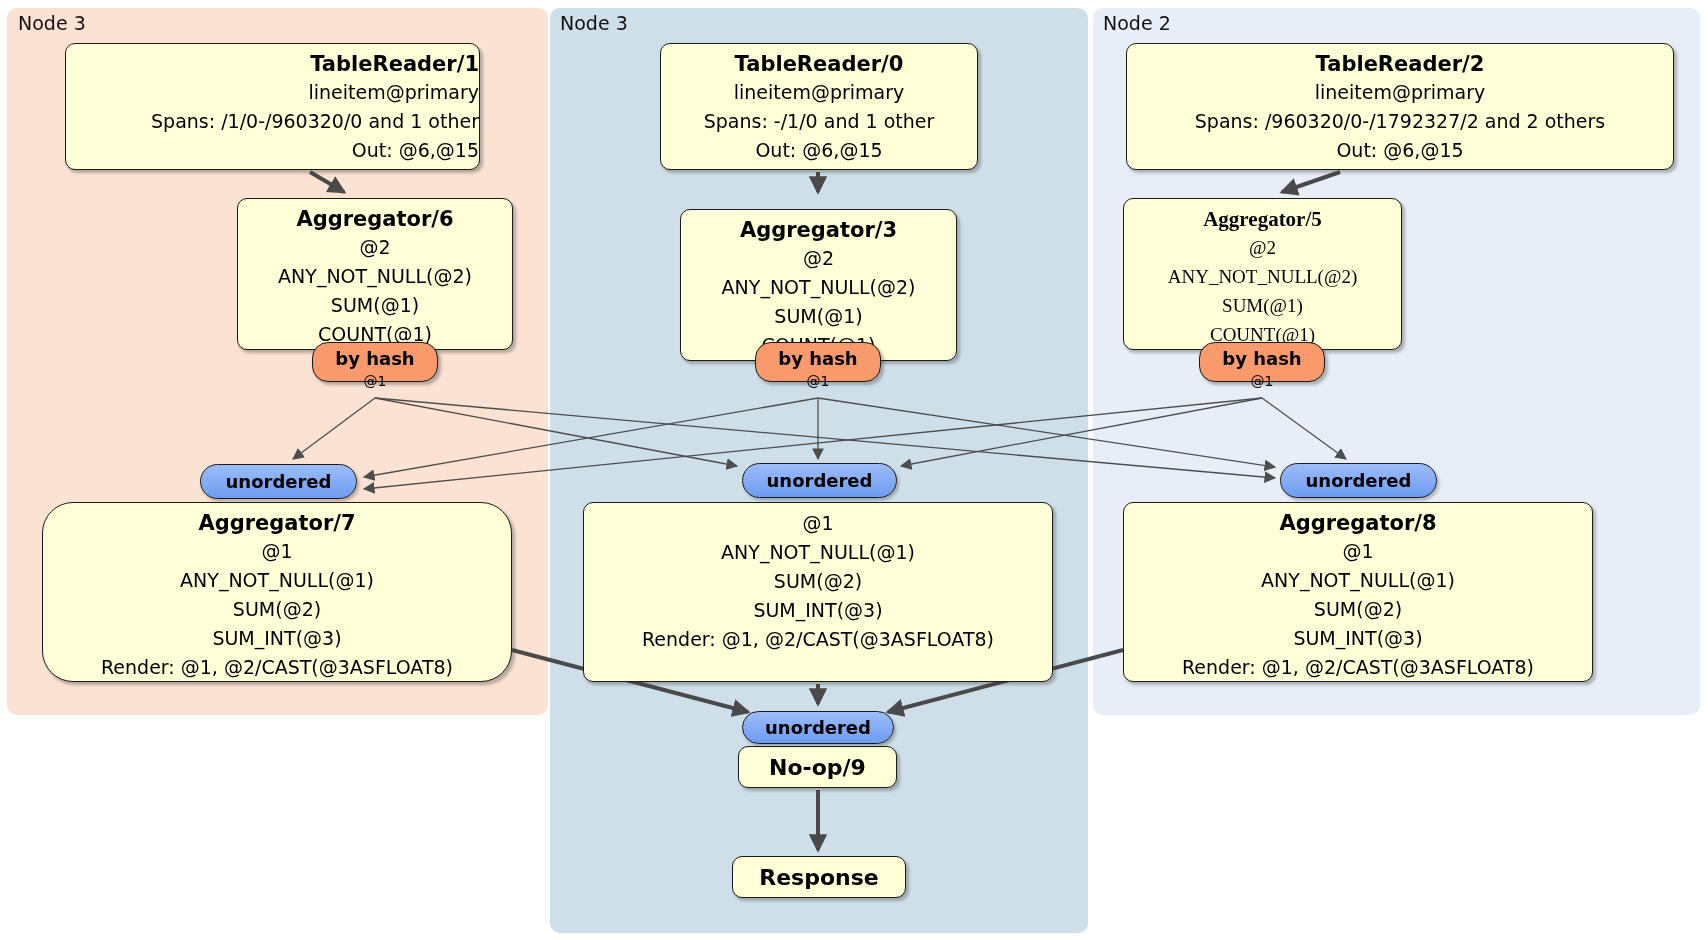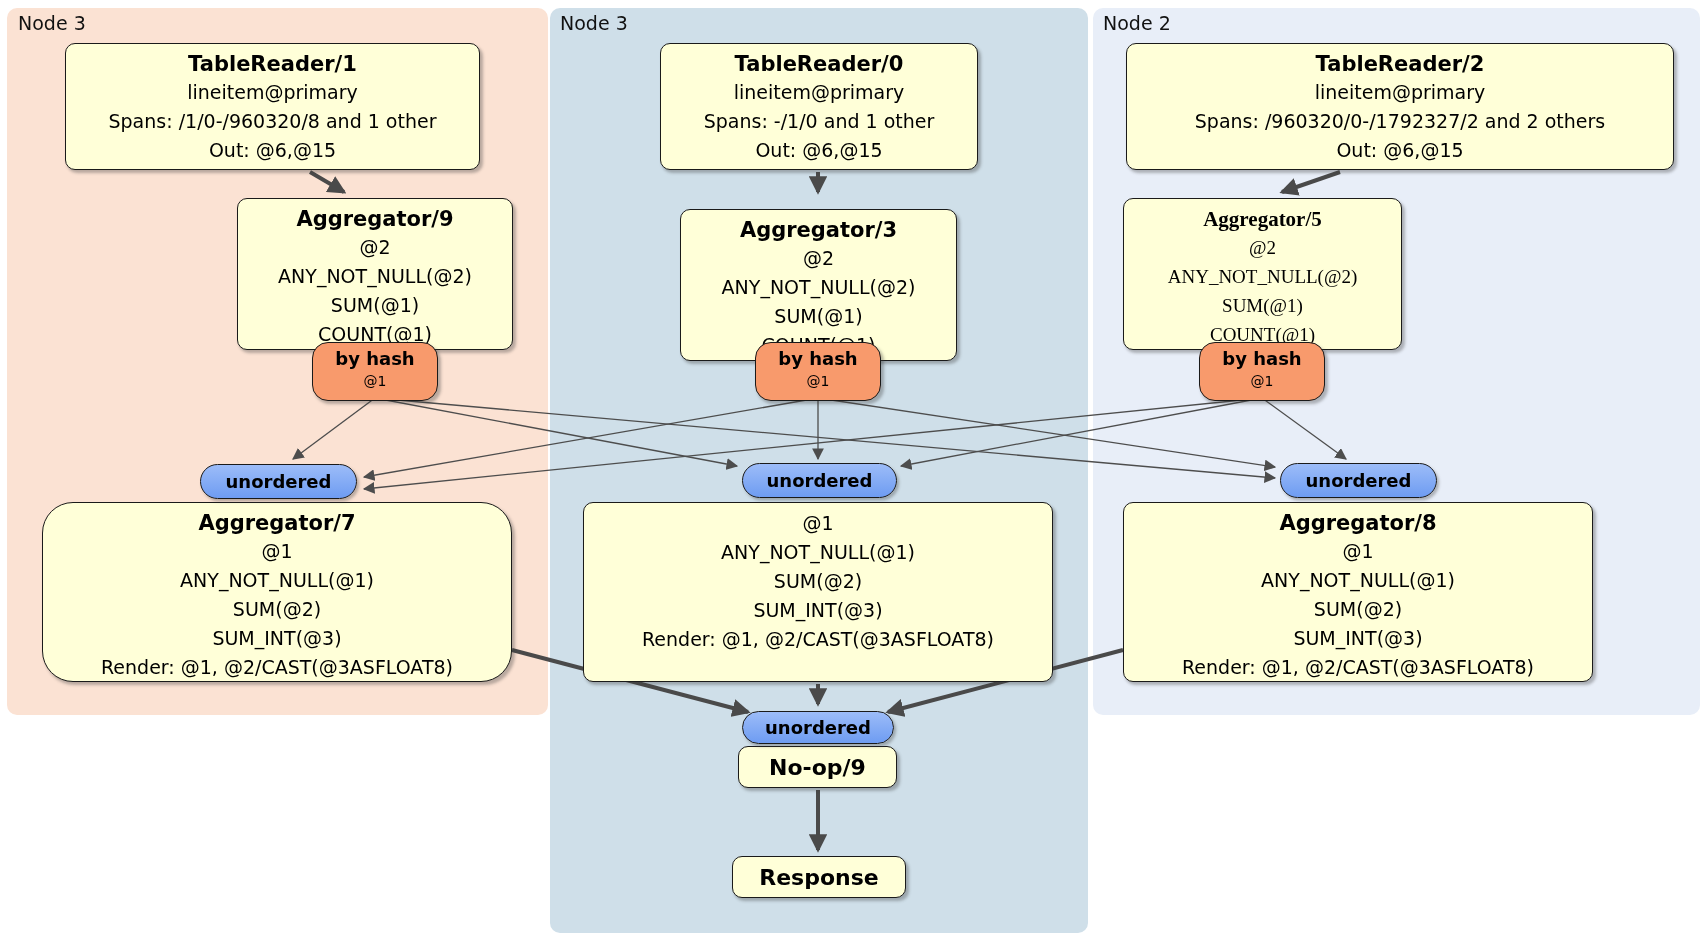--- a/index.html
+++ b/index.html
@@ -21,21 +21,21 @@
 
   
   .box{position:absolute;background:#ffffd8;border:1.5px solid #1a1a1a;border-radius:10px;
        box-shadow:2.5px 3px 3px rgba(60,60,60,.35);text-align:center;z-index:3;padding-top:6px;}
   .box-title{font-size:21px;font-weight:bold;line-height:28px;white-space:nowrap;}
   .box-line{font-size:19px;line-height:29px;white-space:nowrap;}
   .box--single{display:flex;align-items:center;justify-content:center;padding-top:1px;}
   .box--single .box-title{font-size:22px;}
 
   
-  .router{position:absolute;width:126px;height:59px;background:#f89a6c;border:1.5px solid #1a1a1a;
+  .router{position:absolute;width:126px;height:40px;background:#f89a6c;border:1.5px solid #1a1a1a;
           border-radius:16px;box-shadow:2.5px 3px 3px rgba(60,60,60,.35);text-align:center;z-index:4;padding-top:3px;}
   .router-label{font-size:18px;font-weight:bold;line-height:26px;}
   .router-key{font-size:14px;line-height:18px;}
 
   
   .pill{position:absolute;height:35px;background:linear-gradient(#9cbcf8,#6e9cf2);border:1.5px solid #1a1a1a;
         border-radius:17.5px;box-shadow:2px 2.5px 3px rgba(60,60,60,.35);display:flex;align-items:center;
         justify-content:center;font-size:18px;font-weight:bold;z-index:4;}
 </style>
 </head>
@@ -74,41 +74,41 @@
     <line class="edge-thin" x1="1262" y1="398" x2="901" y2="466" marker-end="url(#ah-thin)"></line>
     <line class="edge-thin" x1="1262" y1="398" x2="1346" y2="459" marker-end="url(#ah-thin)"></line>
 
     <line class="edge-thick" x1="512" y1="650" x2="748" y2="712" marker-end="url(#ah-thick)"></line>
     <line class="edge-thick" x1="818" y1="684" x2="818" y2="704" marker-end="url(#ah-thick)"></line>
     <line class="edge-thick" x1="1123" y1="650" x2="888" y2="712" marker-end="url(#ah-thick)"></line>
 
     <line class="edge-thick" x1="818" y1="790" x2="818" y2="850" marker-end="url(#ah-thick)"></line>
   </svg>
 
-  <div class="box" style="left:65px;top:43px;width:415px;height:127px;">
+  <div class="box" style="left:65px;top:43px;width:415px;height:127px;text-align:right;">
     <div class="box-title">TableReader/1</div>
     <div class="box-line">lineitem@primary</div>
-    <div class="box-line">Spans: /1/0-/960320/8 and 1 other</div>
+    <div class="box-line">Spans: /1/0-/960320/0 and 1 other</div>
     <div class="box-line">Out: @6,@15</div>
   </div>
   <div class="box" style="left:660px;top:43px;width:318px;height:127px;">
     <div class="box-title">TableReader/0</div>
     <div class="box-line">lineitem@primary</div>
     <div class="box-line">Spans: -/1/0 and 1 other</div>
     <div class="box-line">Out: @6,@15</div>
   </div>
   <div class="box" style="left:1126px;top:43px;width:548px;height:127px;">
     <div class="box-title">TableReader/2</div>
     <div class="box-line">lineitem@primary</div>
     <div class="box-line">Spans: /960320/0-/1792327/2 and 2 others</div>
     <div class="box-line">Out: @6,@15</div>
   </div>
 
   <div class="box" style="left:237px;top:198px;width:276px;height:152px;">
-    <div class="box-title">Aggregator/9</div>
+    <div class="box-title">Aggregator/6</div>
     <div class="box-line">@2</div>
     <div class="box-line">ANY_NOT_NULL(@2)</div>
     <div class="box-line">SUM(@1)</div>
     <div class="box-line">COUNT(@1)</div>
   </div>
   <div class="box" style="left:680px;top:209px;width:277px;height:152px;">
     <div class="box-title">Aggregator/3</div>
     <div class="box-line">@2</div>
     <div class="box-line">ANY_NOT_NULL(@2)</div>
     <div class="box-line">SUM(@1)</div>

